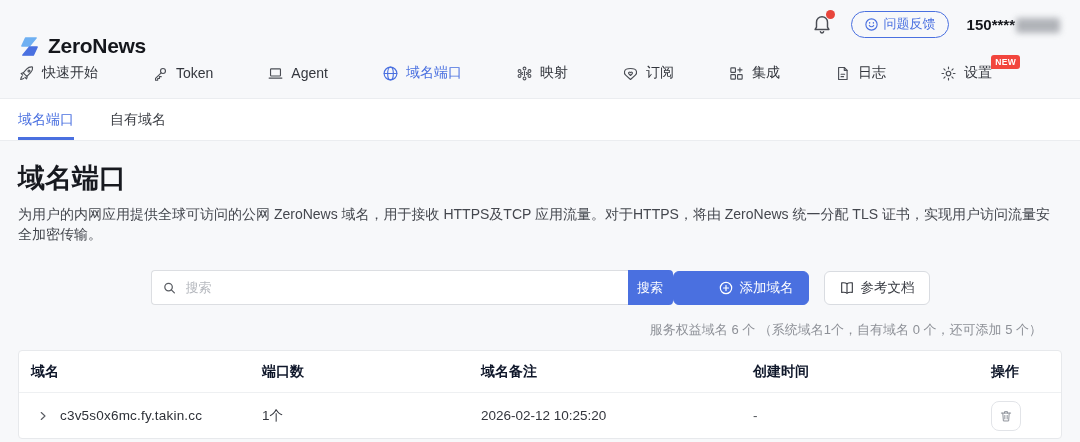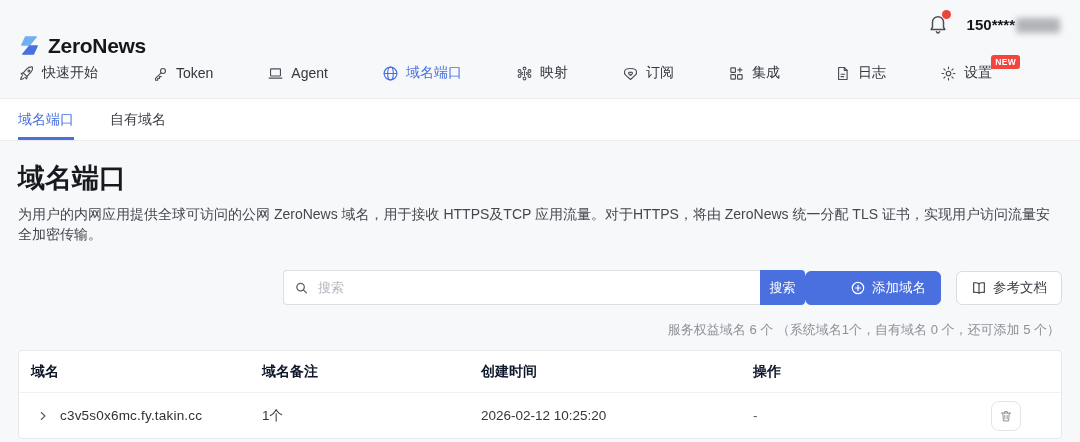--- a/index.html
+++ b/index.html
@@ -6,21 +6,21 @@
   html,body { width:1080px; height:442px; overflow:hidden; }
   body {
     font-family:"Liberation Sans","DejaVu Sans",sans-serif;
     background:#f7f8fa; color:#2b2e35; font-size:14px;
   }
   svg { display:block; }
   .icon { flex:none; }
 
   
   .topbar { height:48px; display:flex; align-items:center; padding:0 20px 0 18px; background:#f7f8fa; }
-  .logo { display:flex; gap:7px; cursor:pointer;margin-top:44px; }
+  .logo { display:flex; align-items:center; gap:7px; cursor:pointer;margin-top:44px; }
   .logo-text { font-size:21px; font-weight:800; color:#15171c; letter-spacing:-0.3px; }
   .topbar-right { margin-left:auto; display:flex; align-items:center; gap:18px; }
   .bell-wrap { position:relative; width:22px; height:22px; color:#4b4e55; cursor:pointer; }
   .bell-dot { position:absolute; top:-3px; right:-2px; width:9px; height:9px; border-radius:50%; background:#e8453c; }
   .feedback-btn { display:flex; align-items:center; gap:5px; height:27px; padding:0 12px; border:1px solid #4a70e0; border-radius:14px; color:#4a70e0; font-size:13px; background:#f7f8fa; cursor:pointer; }
   .account { display:flex; align-items:flex-end; font-size:15px; font-weight:700; color:#15171c; cursor:pointer; }
   .blur-chip { display:inline-block; width:44px; height:15px; margin-left:1px; background:#9fa2a8; border-radius:2px; filter:blur(3px); opacity:.8; }
 
   
   .mainnav { height:50px; display:flex; align-items:center; gap:54px; padding:0 18px; background:#f7f8fa; }
@@ -32,33 +32,33 @@
   
   .tabstrip { height:43px; background:#fff; border-top:1px solid #ebedf0; border-bottom:1px solid #ebedf0; display:flex; align-items:stretch; gap:36px; padding:0 18px; }
   .tab { display:flex; align-items:center; font-size:14px; color:#3c3f45; border-bottom:3px solid transparent; padding-top:3px; cursor:pointer; }
   .tab.active { color:#4a70e0; border-bottom-color:#4a70e0; }
 
   
   .main { padding:20px 18px 0; background:#f7f8fa; }
   .page-title { font-size:27px; font-weight:700; color:#17191f; line-height:34px; }
   .page-desc { margin-top:9px; font-size:14px; color:#44474e; line-height:20px; }
 
-  .toolbar { margin-top:26px; display:flex; align-items:center; justify-content:flex-end; }
+  .toolbar { margin-top:26px; display:flex; align-items:center; justify-content:center; }
   .search-group { display:flex; width:522px; }
   .search-box { position:relative; flex:1; }
   .search-box .icon { position:absolute; left:11px; top:50%; transform:translateY(-50%); color:#5a5d63; }
   .search-input { width:100%; height:35px; border:1px solid #dcdee2; border-right:none; border-radius:4px 0 0 4px; padding:0 10px 0 34px; font-size:13px; color:#33363d; background:#fff; outline:none; font-family:inherit; }
   .search-input::placeholder { color:#b4b7bd; }
   .search-btn { width:45px; height:35px; border:none; background:#4a70e0; color:#fff; font-size:13px; border-radius:0 4px 4px 0; cursor:pointer; font-family:inherit; }
   .toolbar-right { display:flex; align-items:center; gap:15px; }
   .btn { display:flex; align-items:center; gap:6px; height:34px; padding:0 14px; border-radius:6px; font-size:13.5px; cursor:pointer; font-family:inherit; }
   .btn-primary { background:#4a70e0; border:1px solid #4a70e0; color:#fff;padding-left:44px; }
   .btn-ghost { background:#fff; border:1px solid #d9dce1; color:#3a3d44; }
 
-  .quota-line { margin:16px 2px 11px; text-align:right; font-size:13px; color:#8d9097; }
+  .quota-line { margin:16px 20px 11px; text-align:right; font-size:13px; color:#8d9097; }
 
   
   .table-card { background:#fff; border:1px solid #e7e9ec; border-radius:4px; overflow:hidden; }
   .t-row { display:grid; grid-template-columns:231px 219px 272px 238px 1fr; align-items:center; }
   .t-head { height:42px; border-bottom:1px solid #eef0f2; }
   .t-head .t-cell { font-size:14px; font-weight:700; color:#0f172a; }
   .t-cell { padding-left:12px; font-size:13.5px; color:#33363d; }
   .t-body { height:45px; }
   .cell-domain { display:flex; align-items:center; gap:11px; padding-left:18px; }
   .row-expand { color:#595c63; cursor:pointer; }
@@ -82,20 +82,30 @@
   <div class="topbar-right">
     <div class="bell-wrap">
       <span class="icon">
         <svg width="22" height="22" viewBox="0 0 24 24" fill="none" stroke="currentColor" stroke-width="1.6" stroke-linecap="round" stroke-linejoin="round">
           <path d="M18 15.5V10a6 6 0 10-12 0v5.5L4.5 18h15L18 15.5z"></path>
           <path d="M10.3 20.5a1.8 1.8 0 003.4 0"></path>
         </svg>
       </span>
       <span class="bell-dot"></span>
     </div>
+    <button class="feedback-btn">
+      <span class="icon">
+        <svg width="15" height="15" viewBox="0 0 24 24" fill="none" stroke="currentColor" stroke-width="1.8" stroke-linecap="round">
+          <circle cx="12" cy="12" r="9"></circle>
+          <path d="M8.5 13.5c.8 1.3 2 2 3.5 2s2.7-.7 3.5-2"></path>
+          <path d="M9 9.2v.4M15 9.2v.4" stroke-width="2.2"></path>
+        </svg>
+      </span>
+      <span>问题反馈</span>
+    </button>
     <div class="account">
       <span>150****</span>
       <span class="blur-chip"></span>
     </div>
   </div>
 </header>
 
 <nav class="mainnav">
   <div class="nav-item">
     <span class="icon">
@@ -232,20 +242,21 @@
         <span>参考文档</span>
       </button>
     </div>
   </div>
 
   <div class="quota-line">服务权益域名 6 个 （系统域名1个，自有域名 0 个，还可添加 5 个）</div>
 
   <div class="table-card">
     <div class="t-row t-head">
       <div class="t-cell">域名</div>
+      <div class="t-cell">端口数</div>
       <div class="t-cell">域名备注</div>
       <div class="t-cell">创建时间</div>
       <div class="t-cell">操作</div>
     </div>
     <div class="t-row t-body">
       <div class="t-cell cell-domain">
         <span class="icon row-expand">
           <svg width="12" height="12" viewBox="0 0 24 24" fill="none" stroke="currentColor" stroke-width="2.2" stroke-linecap="round" stroke-linejoin="round">
             <path d="M8.5 5l7.5 7-7.5 7"></path>
           </svg>

